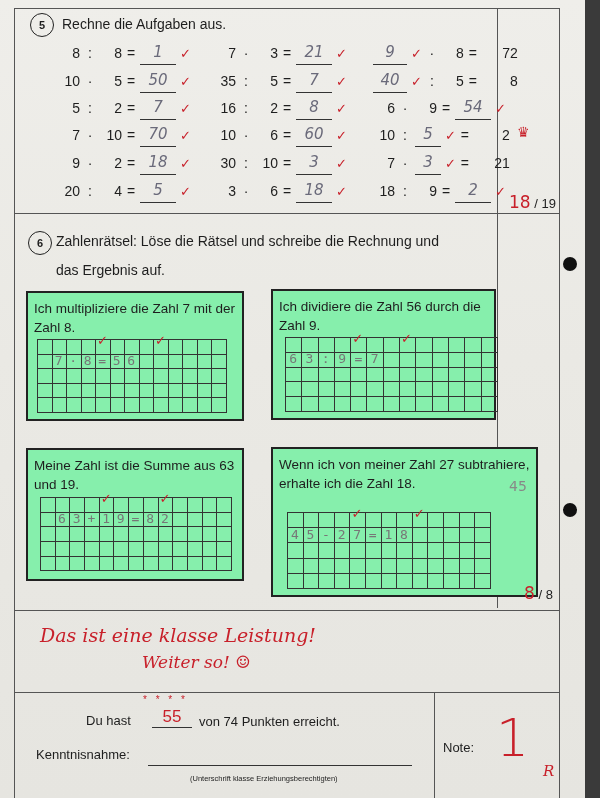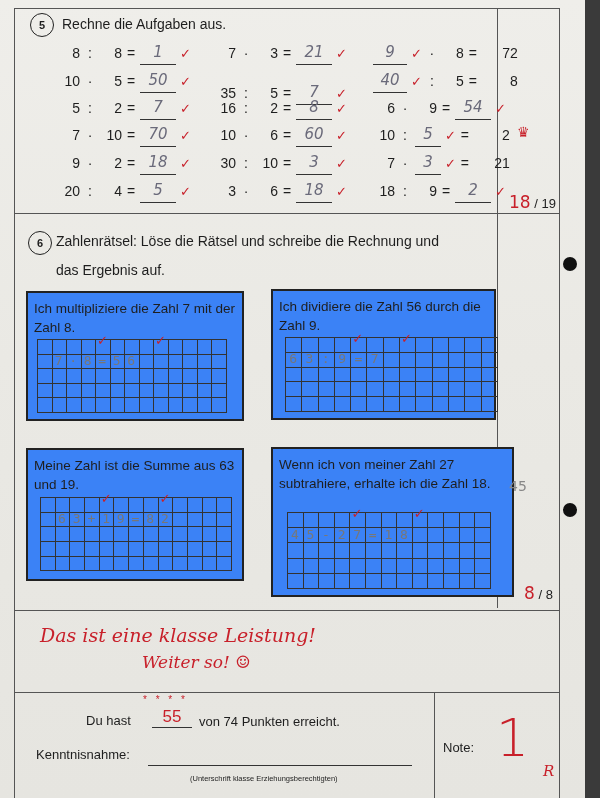--- a/index.html
+++ b/index.html
@@ -42,21 +42,21 @@
     display:inline-block; width:36px; border-bottom:1px solid #333; text-align:center !important;
     font-family:"DejaVu Sans", sans-serif; font-size:15px; color:#6a6a7a; font-style:italic; height:22px; line-height:20px;
   }
   .check { color:#c8202a; font-size:13px; margin-left:4px; text-align:left !important; }
 
   .red { color:#c8202a; }
   .score { position:absolute; font-size:13px; color:#222; }
   .score .got { color:#c8202a; font-size:17px; font-family:"DejaVu Sans", sans-serif; }
 
   .riddle-box {
-    position:absolute; border:2px solid #222; background:#3b82f6; box-sizing:border-box;
+    position:absolute; border:2px solid #222; background:#86efac; box-sizing:border-box;
     padding:6px 6px;
   }
   .riddle-text { font-size:13.5px; line-height:19px; }
   .grid {
     position:absolute; display:grid; border-top:1px solid #333; border-left:1px solid #333;
   }
   .grid .cell { border-right:1px solid #333; border-bottom:1px solid #333; box-sizing:border-box; }
   .grid-writing {
     position:absolute; font-family:"DejaVu Sans Mono", monospace; font-size:13px; color:#777;
     letter-spacing:0; white-space:nowrap; display:flex;
@@ -141,21 +141,21 @@
   </div>
 <div id="t5-col1">
     <div class="eq-row" style="left: 214px; top: 40px;">
       <span class="eq-a">7</span>
       <span class="eq-op">·</span>
       <span class="eq-b">3</span>
       <span class="eq-eq">=</span>
       <span class="ans">21</span>
       <span class="check">✓</span>
     </div>
-    <div class="eq-row" style="left: 214px; top: 68px; margin-top: 12px;">
+    <div class="eq-row" style="left: 214px; top: 68px;">
       <span class="eq-a">35</span>
       <span class="eq-op">:</span>
       <span class="eq-b">5</span>
       <span class="eq-eq">=</span>
       <span class="ans">7</span>
       <span class="check">✓</span>
     </div>
     <div class="eq-row" style="left: 214px; top: 95px;">
       <span class="eq-a">16</span>
       <span class="eq-op">:</span>
@@ -252,21 +252,21 @@
 
 <div class="riddle-box" style="left:26px;top:291px;width:218px;height:130px;">
   <div class="riddle-text">Ich multipliziere die Zahl 7 mit der Zahl 8.</div>
 </div>
 <div class="riddle-box" style="left:271px;top:289px;width:225px;height:131px;">
   <div class="riddle-text">Ich dividiere die Zahl 56 durch die Zahl 9.</div>
 </div>
 <div class="riddle-box" style="left:26px;top:448px;width:218px;height:133px;">
   <div class="riddle-text">Meine Zahl ist die Summe aus 63 und 19.</div>
 </div>
-<div class="riddle-box" style="left:271px;top:447px;width:243px;height:150px;">
+<div class="riddle-box" style="left:271px;top:447px;width:267px;height:150px;">
   <div class="riddle-text">Wenn ich von meiner Zahl 27 subtrahiere, erhalte ich die Zahl 18.</div>
 </div>
 
 <div id="grids">
     <div class="grid" style="left: 37px; top: 339px; grid-template-columns: repeat(13, 14.5px); grid-template-rows: repeat(5, 14.5px);">
       <div class="cell"></div>
       <div class="cell"></div>
       <div class="cell"></div>
       <div class="cell"></div>
       <div class="cell"></div>

